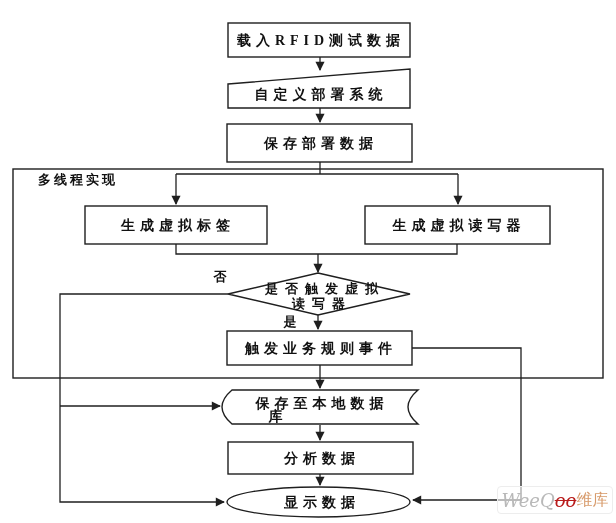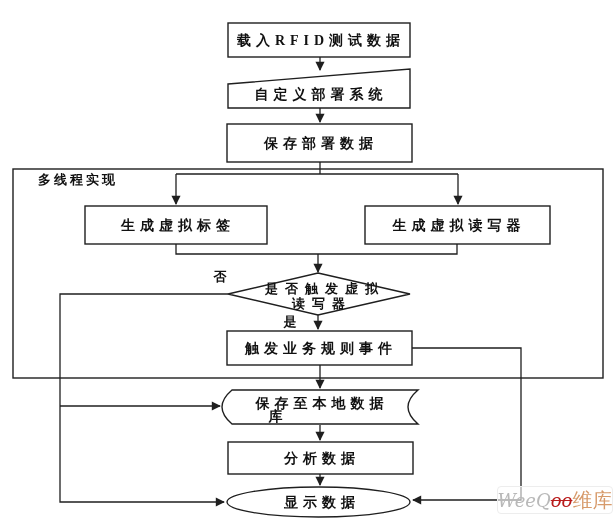--- a/index.html
+++ b/index.html
@@ -111,15 +111,15 @@
     <rect class="node" x="228" y="442" width="185" height="32"></rect>
     <text class="node-label" x="322" y="463">分析数据</text>
 
     <ellipse class="node" cx="318.5" cy="502" rx="91.5" ry="15"></ellipse>
     <text class="node-label" x="322" y="507">显示数据</text>
   </svg>
 
   <div class="watermark">
     <span style="color:#b9b9b9;">WeeQ</span>
       <span style="color:#b91c1c;text-decoration:line-through;">oo</span>
-      <span style="color:#d79a6a;font-style:normal;font-size:20px;">维库</span>
+      <span style="color:#d79a6a;font-style:normal;font-size:16px;">维库</span>
   </div>
 </div>
 
 </body></html>

